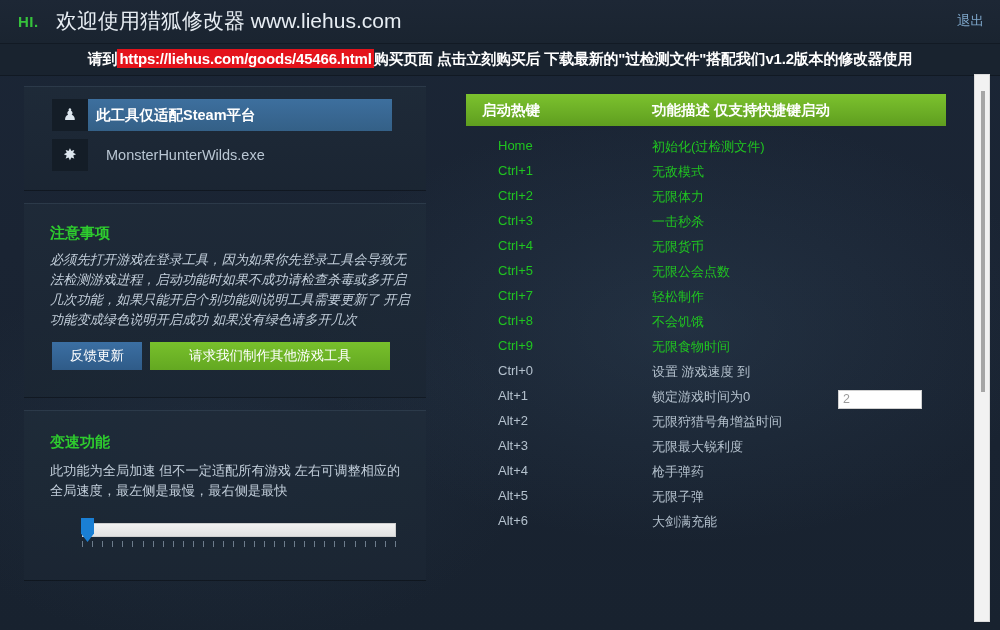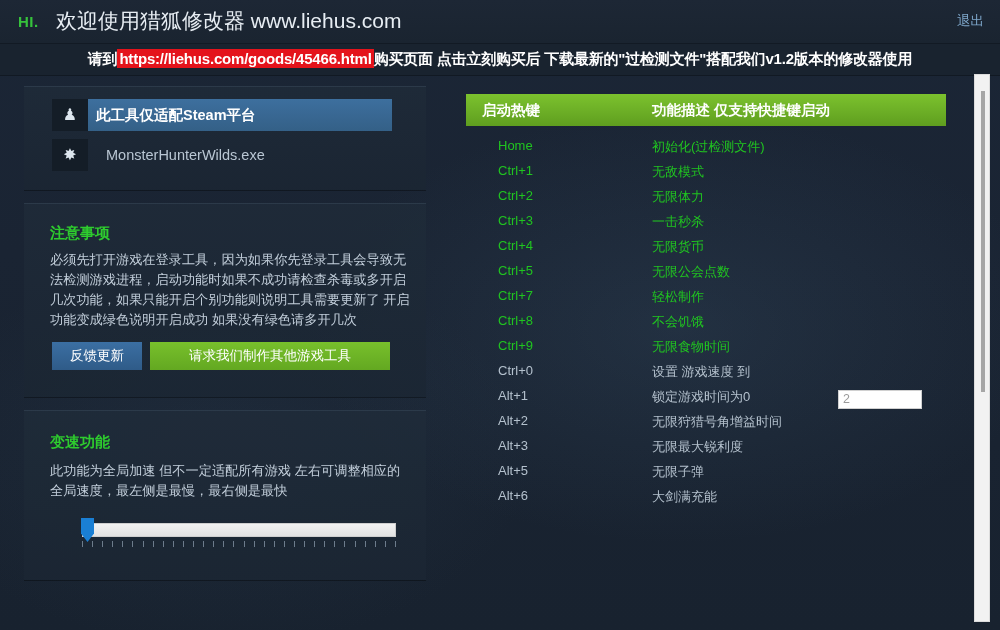--- a/index.html
+++ b/index.html
@@ -84,21 +84,21 @@
   #row-exe { top: 52px; }
   #row-exe .lbl { width: 304px; color: #b9c6d3; }
 
   .sec-title {
     position: absolute; color: #2ecc2e; font-size: 15px; font-weight: bold;
   }
   .sec-body {
     position: absolute; color: #c3cfdb; font-size: 13.2px; line-height: 20px;
   }
   #notes-title { left: 26px; top: 20px; }
-  #notes-body  { left: 26px; top: 46px; width: 360px; }
+  #notes-body  { left: 26px; top: 46px; width: 360px; font-style: italic; }
   #speed-title { left: 26px; top: 22px; }
   #speed-body  { left: 26px; top: 50px; width: 356px; }
 
   .btn { position: absolute; display: flex; align-items: center; justify-content: center;
          font-size: 13.5px; color: #ffffff; cursor: pointer; }
   #btn-feedback {
     left: 28px; top: 138px; width: 90px; height: 28px;
     background: linear-gradient(180deg,#3b6fa3 0%,#2f5b88 100%);
   }
   #btn-request {
@@ -282,20 +282,24 @@
       </div>
       <div class="hk-row off">
         <span class="k">Alt+2</span>
         <span class="d">无限狩猎号角增益时间</span>
       </div>
       <div class="hk-row off">
         <span class="k">Alt+3</span>
         <span class="d">无限最大锐利度</span>
       </div>
       <div class="hk-row off">
+        <span class="k">Alt+4</span>
+        <span class="d">枪手弹药</span>
+      </div>
+      <div class="hk-row off">
         <span class="k">Alt+5</span>
         <span class="d">无限子弹</span>
       </div>
       <div class="hk-row off">
         <span class="k">Alt+6</span>
         <span class="d">大剑满充能</span>
       </div>
     </div>
 
   <div id="speed-input">2</div>

